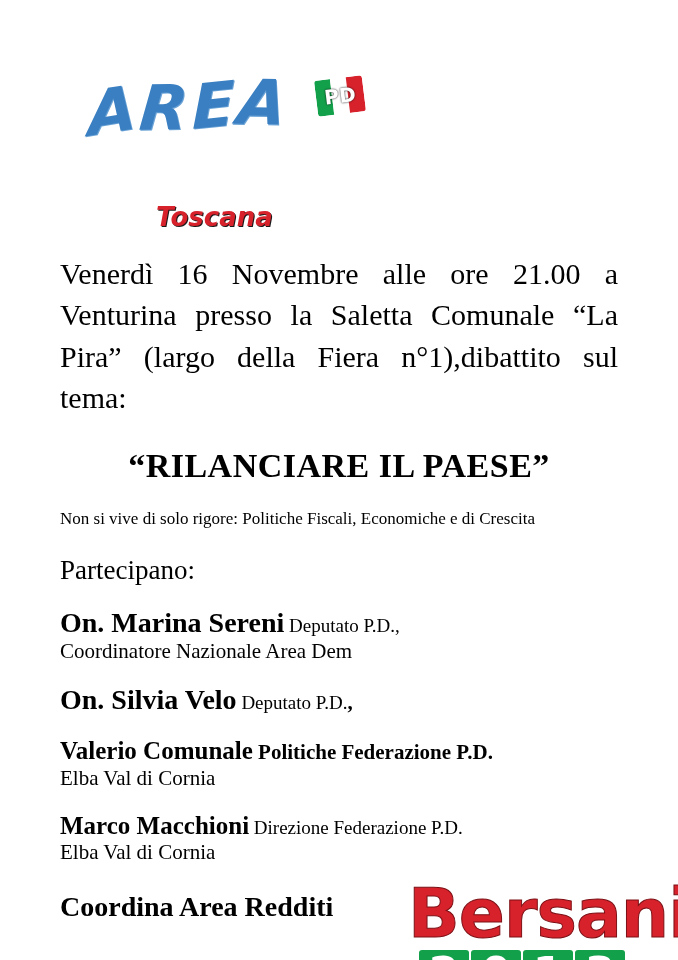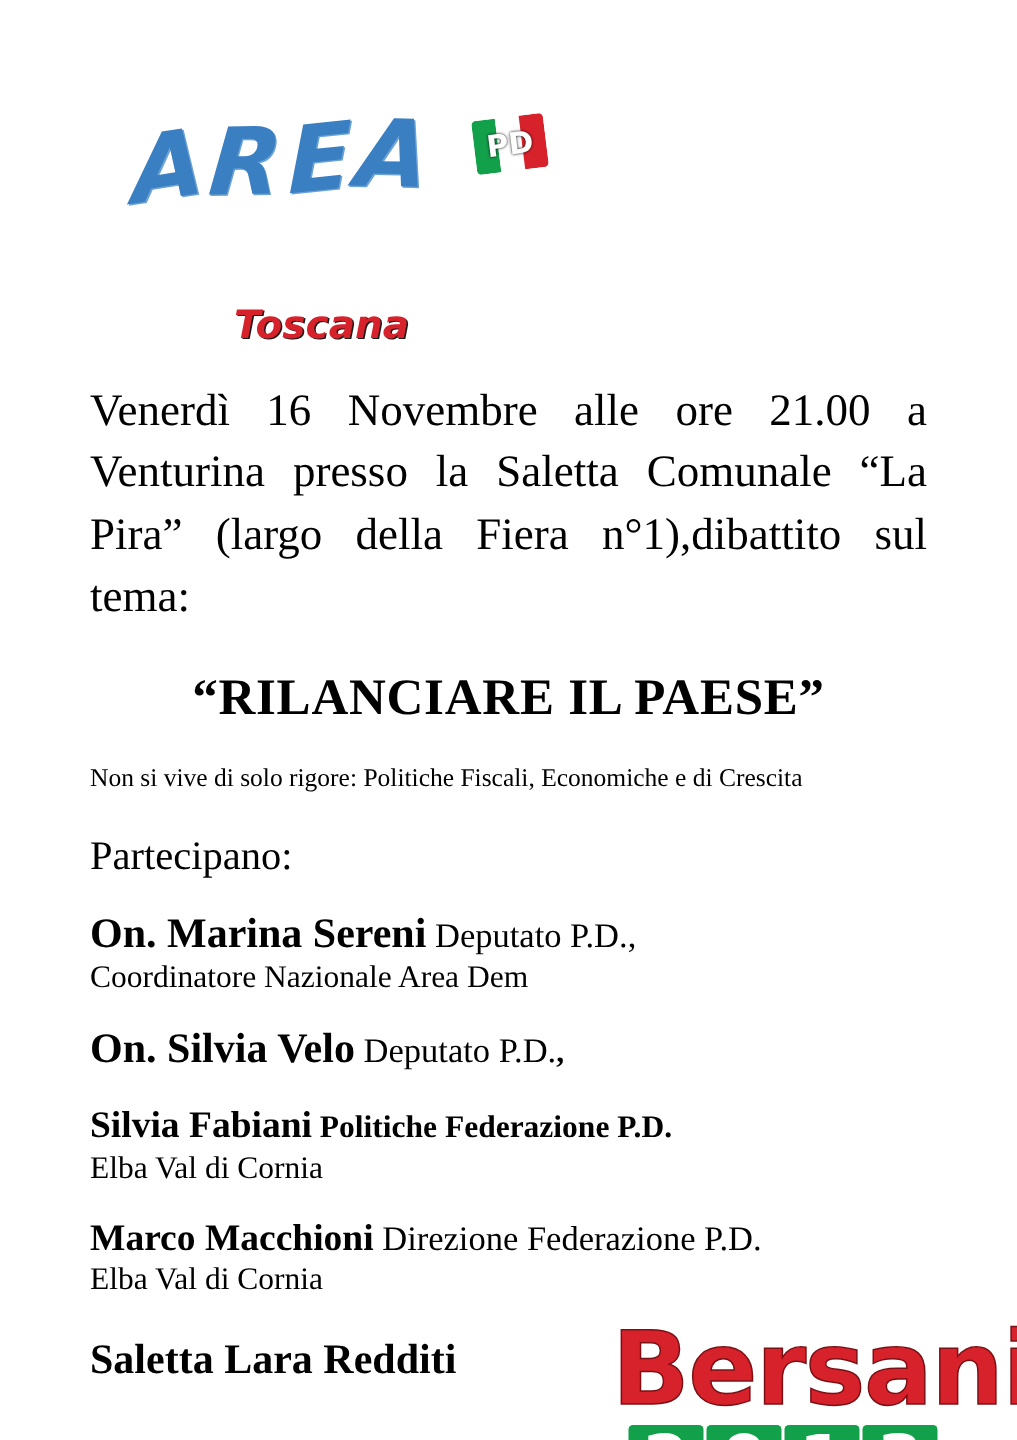--- a/index.html
+++ b/index.html
@@ -145,21 +145,21 @@
     font-size: 28px;
     margin-top: 19px;
   }
   .person .name-sm {
     font-family: "Liberation Serif", serif;
     font-weight: bold;
     font-size: 25px;
   }
   .person .role {
     font-family: "Liberation Serif", serif;
-    font-size: 23px;
+    font-size: 19px;
   }
   .person .role-b {
     font-family: "Liberation Serif", serif;
     font-weight: bold;
     font-size: 21px;
   }
   .person .second-line {
     font-family: "Liberation Serif", serif;
     font-size: 21px;
     display: block;
@@ -238,30 +238,30 @@
   <div class="person">
     <span class="name">On. Marina Sereni</span><span class="role"> Deputato P.D.,</span>
     <span class="second-line">Coordinatore Nazionale Area Dem</span>
   </div>
 
   <div class="person">
     <span class="name">On. Silvia Velo</span><span class="role"> Deputato P.D.</span><span class="role-b">,</span>
   </div>
 
   <div class="person">
-    <span class="name-sm">Silvia Fabiani</span><span class="role-b"> Politiche Federazione P.D.</span>
+    <span class="name-sm">Valerio Comunale</span><span class="role-b"> Politiche Federazione P.D.</span>
     <span class="second-line">Elba Val di Cornia</span>
   </div>
 
   <div class="person">
     <span class="name-sm">Marco Macchioni</span><span class="role"> Direzione Federazione P.D.</span>
     <span class="second-line">Elba Val di Cornia</span>
   </div>
 
-  <p class="coordina">Saletta Lara Redditi</p>
+  <p class="coordina">Coordina Area Redditi</p>
 
   <div class="bersani">
     <div class="bersani-name">Bersani</div>
     <div class="bersani-year">
       <span class="d">2</span>
       <span class="d alt">0</span>
       <span class="d">1</span>
       <span class="d alt">3</span>
     </div>
   </div>

